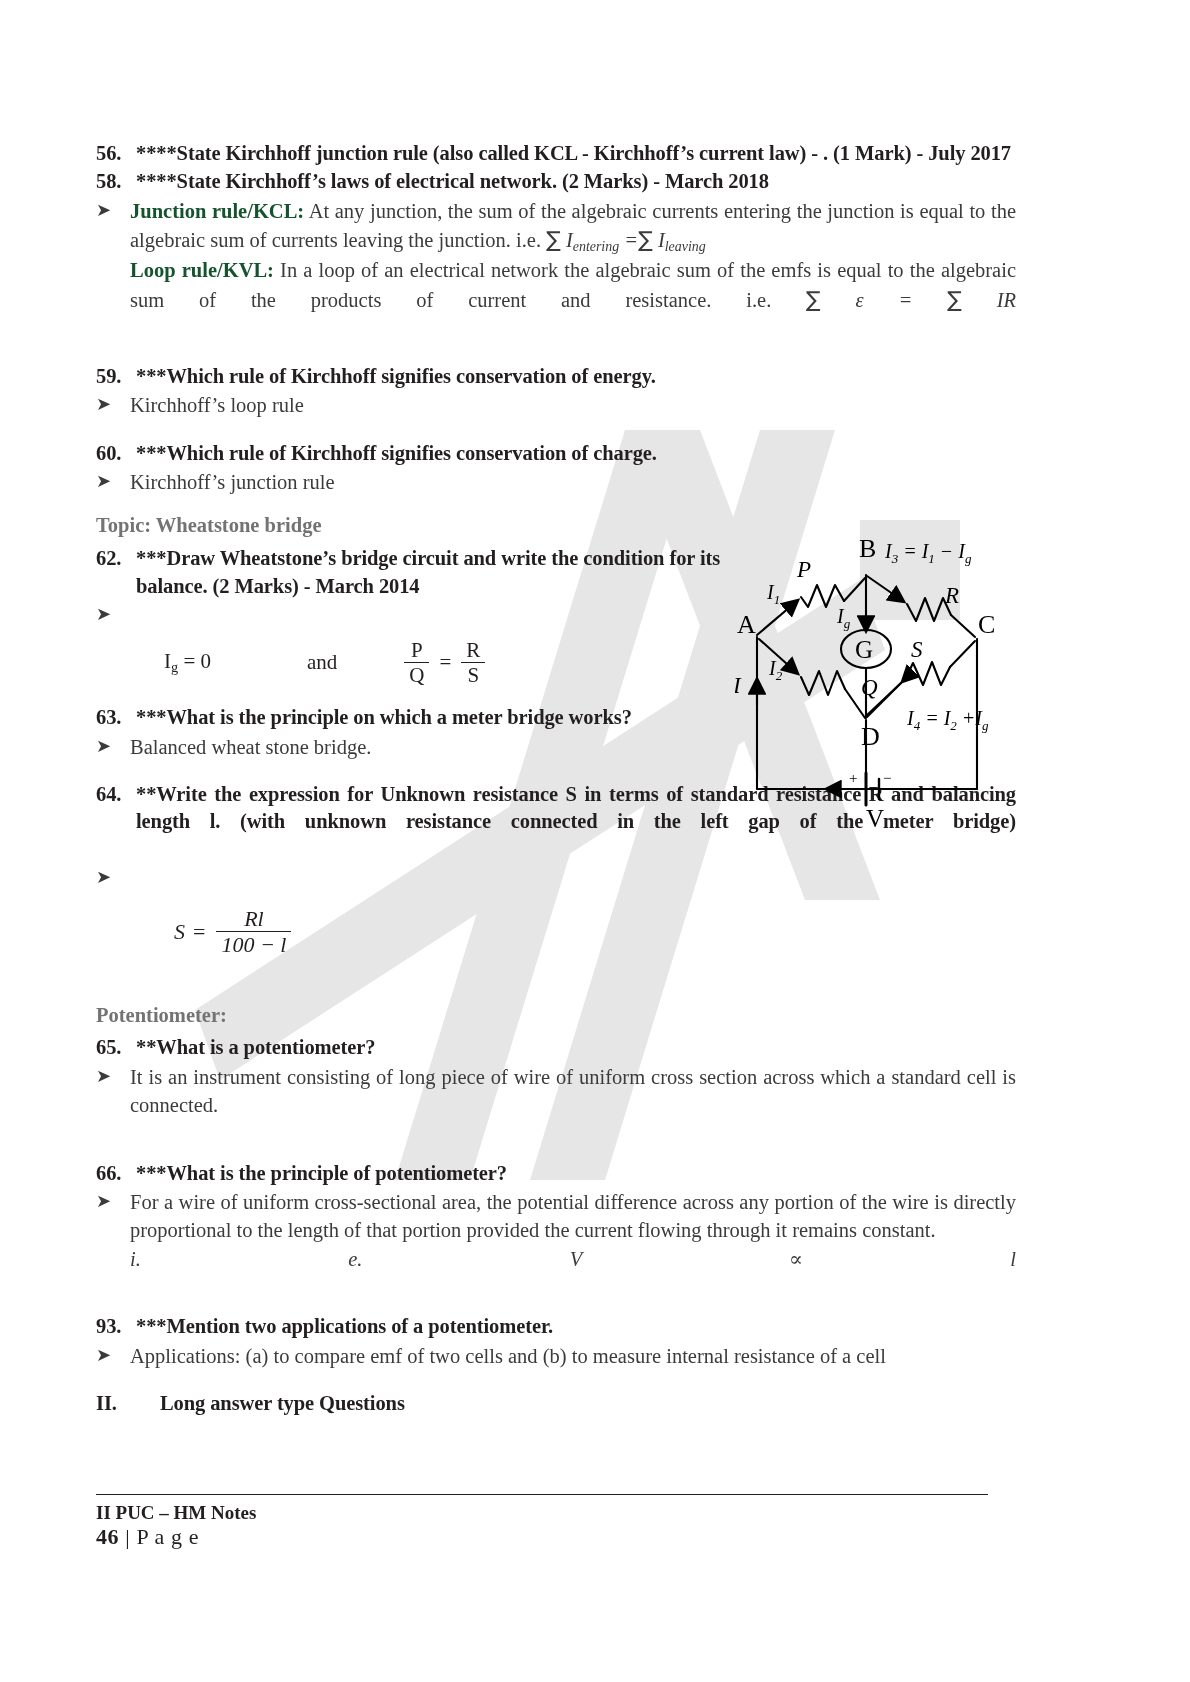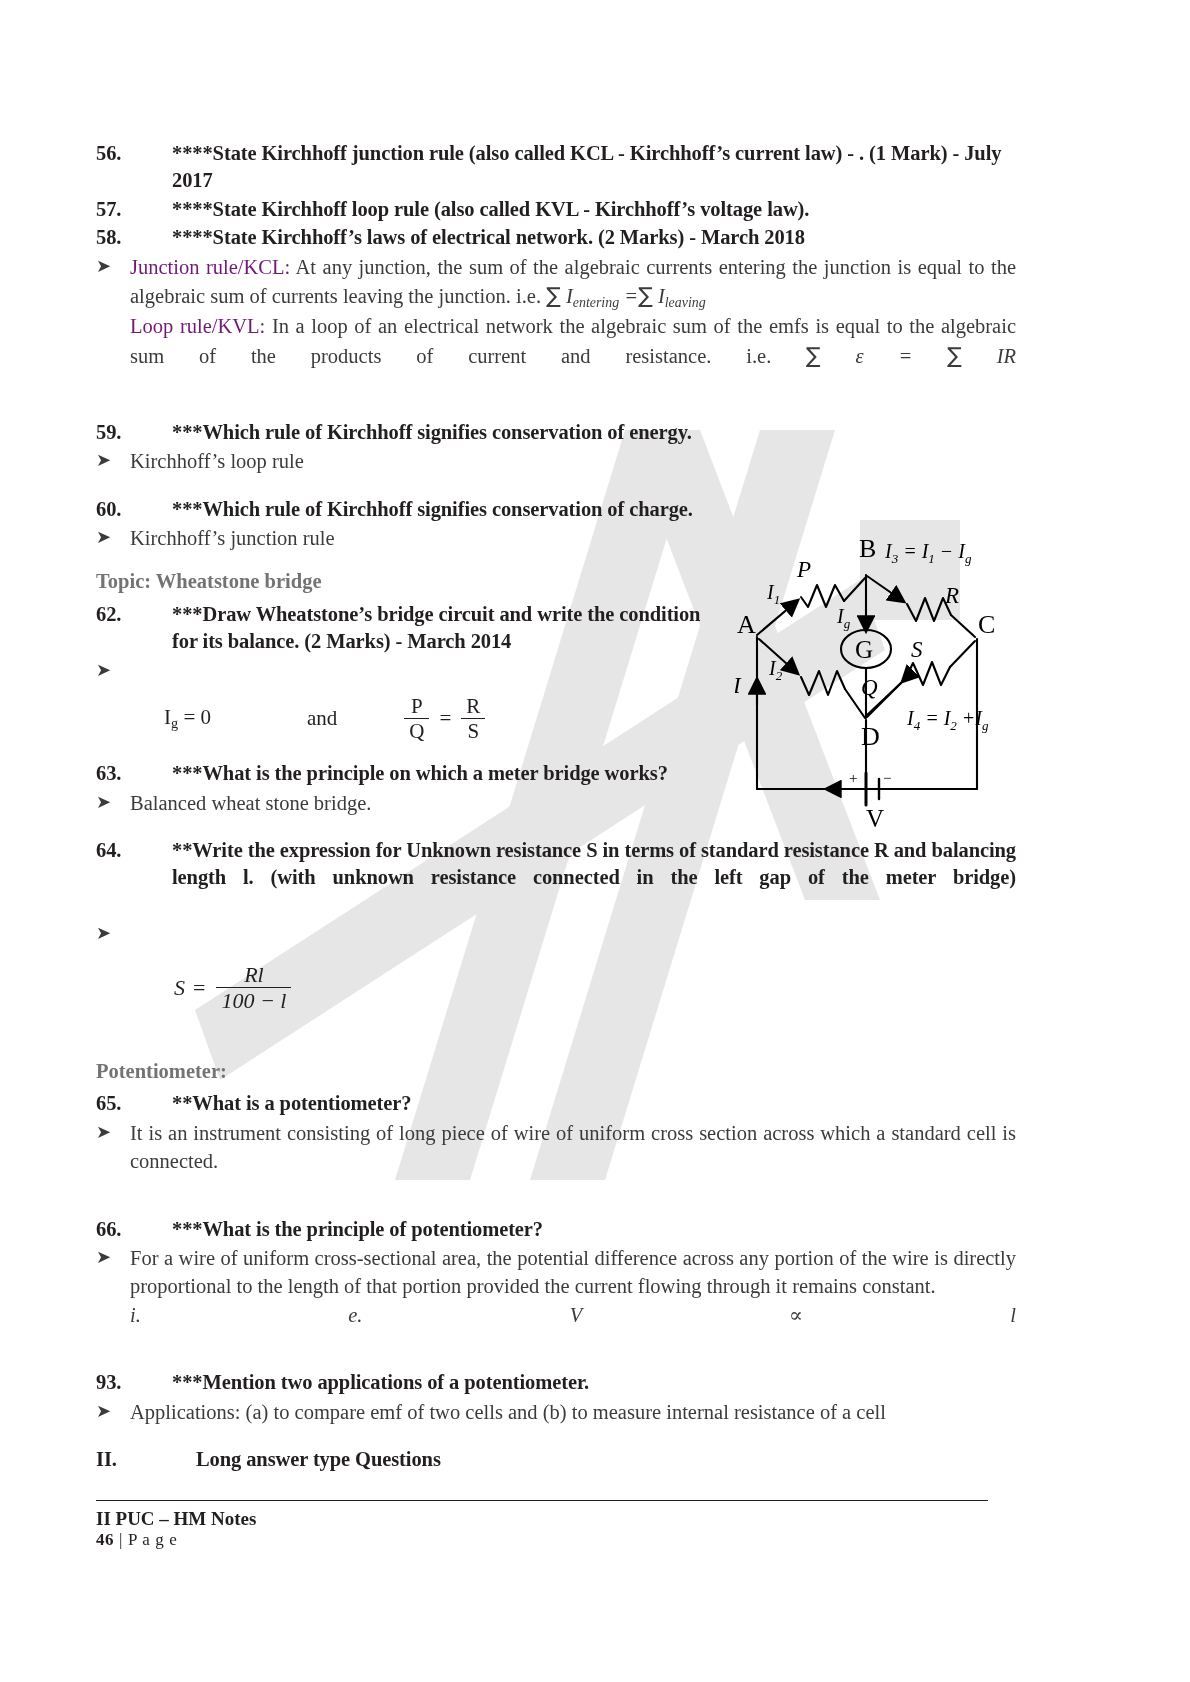--- a/index.html
+++ b/index.html
@@ -45,21 +45,20 @@
     letter-spacing: -0.1px;
     margin-bottom: 1px;
   }
   .q .num {
     flex: 0 0 auto;
     width: 40px;
     text-align: left;
   }
   .q .qtext {
     flex: 1 1 auto;
-    margin-left: 36px;
   }
   .q.justify .qtext { text-align: justify; }
   .q.justify .qtext::after {
     content: "";
     display: inline-block;
     width: 100%;
   }
 
   .bullet {
     display: flex;
@@ -79,22 +78,22 @@
   .bullet .btext {
     flex: 1 1 auto;
   }
   .bullet.justify .btext { text-align: justify; }
   .bullet.justify .btext::after {
     content: "";
     display: inline-block;
     width: 100%;
   }
   .bullet .btext b, .bullet .btext strong {
-    color: #701a75;
-    font-weight: normal;
+    color: #14532d;
+    font-weight: bold;
   }
 
   .heading {
     font-weight: bold;
     font-size: 20.5px;
     line-height: 1.35;
     color: #737373;
     margin-top: 16px;
     margin-bottom: 5px;
   }
@@ -193,21 +192,21 @@
   }
   .footer .frow {
     display: flex;
     justify-content: space-between;
     align-items: baseline;
     font-size: 19px;
     font-weight: bold;
     flex-direction: column;
   }
   .footer .fright {
-    font-size: 17px;
+    font-size: 22px;
     letter-spacing: 0.6px;
   }
   .footer .fright .pgnum { font-weight: bold; }
   .footer .fright .pgword { font-weight: normal; }
 </style>
 </head>
 <body>
 
 <div class="page">
 
@@ -221,24 +220,20 @@
     </g>
   </svg>
 
   <div class="content">
 
     <div class="q">
       <span class="num">56.</span>
       <span class="qtext">****State Kirchhoff junction rule (also called KCL - Kirchhoff’s current law) - . (1 Mark) - July 2017</span>
     </div>
 
-    <div class="q">
-      <span class="num">57.</span>
-      <span class="qtext">****State Kirchhoff loop rule (also called KVL - Kirchhoff’s voltage law).</span>
-    </div>
 
     <div class="q">
       <span class="num">58.</span>
       <span class="qtext">****State Kirchhoff’s laws of electrical network. (2 Marks) - March 2018</span>
     </div>
 
     <div class="bullet justify">
       <span class="arrow">➤</span>
       <span class="btext">
         <b>Junction rule/KCL:</b><span> At any junction, the sum of the algebraic  currents entering the junction is equal to the algebraic sum of currents leaving the junction. i.e. </span><span class="mi"><span class="sigma">∑</span> <span class="mi">I</span><span class="sub">entering</span> =<span class="sigma">∑</span> <span class="mi">I</span><span class="sub">leaving</span></span>

